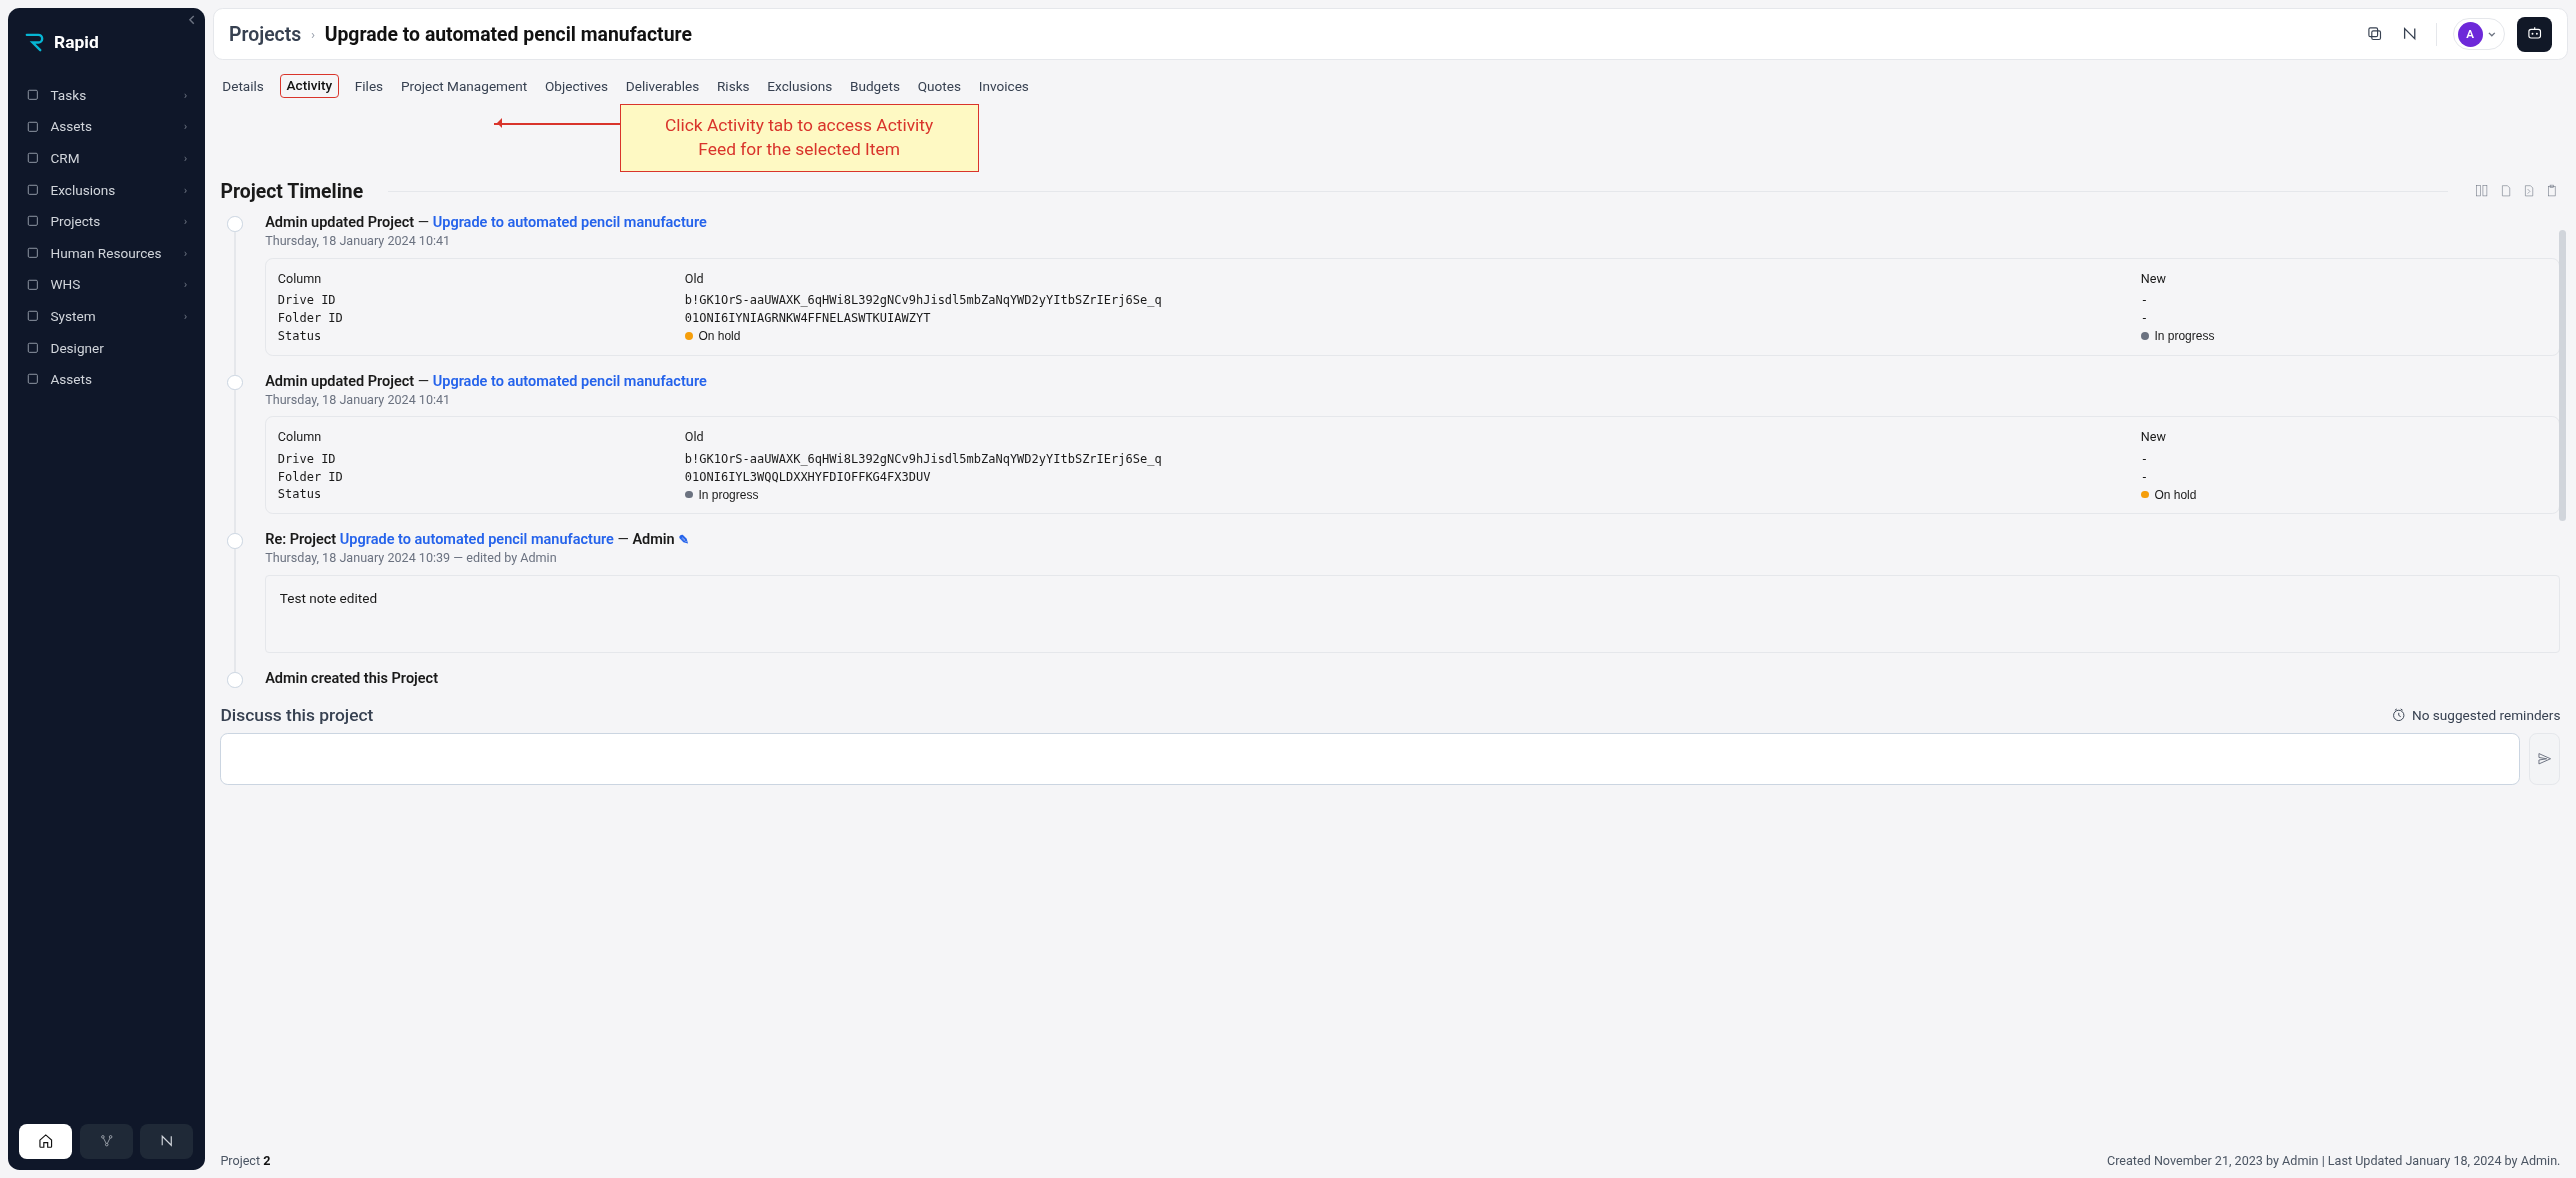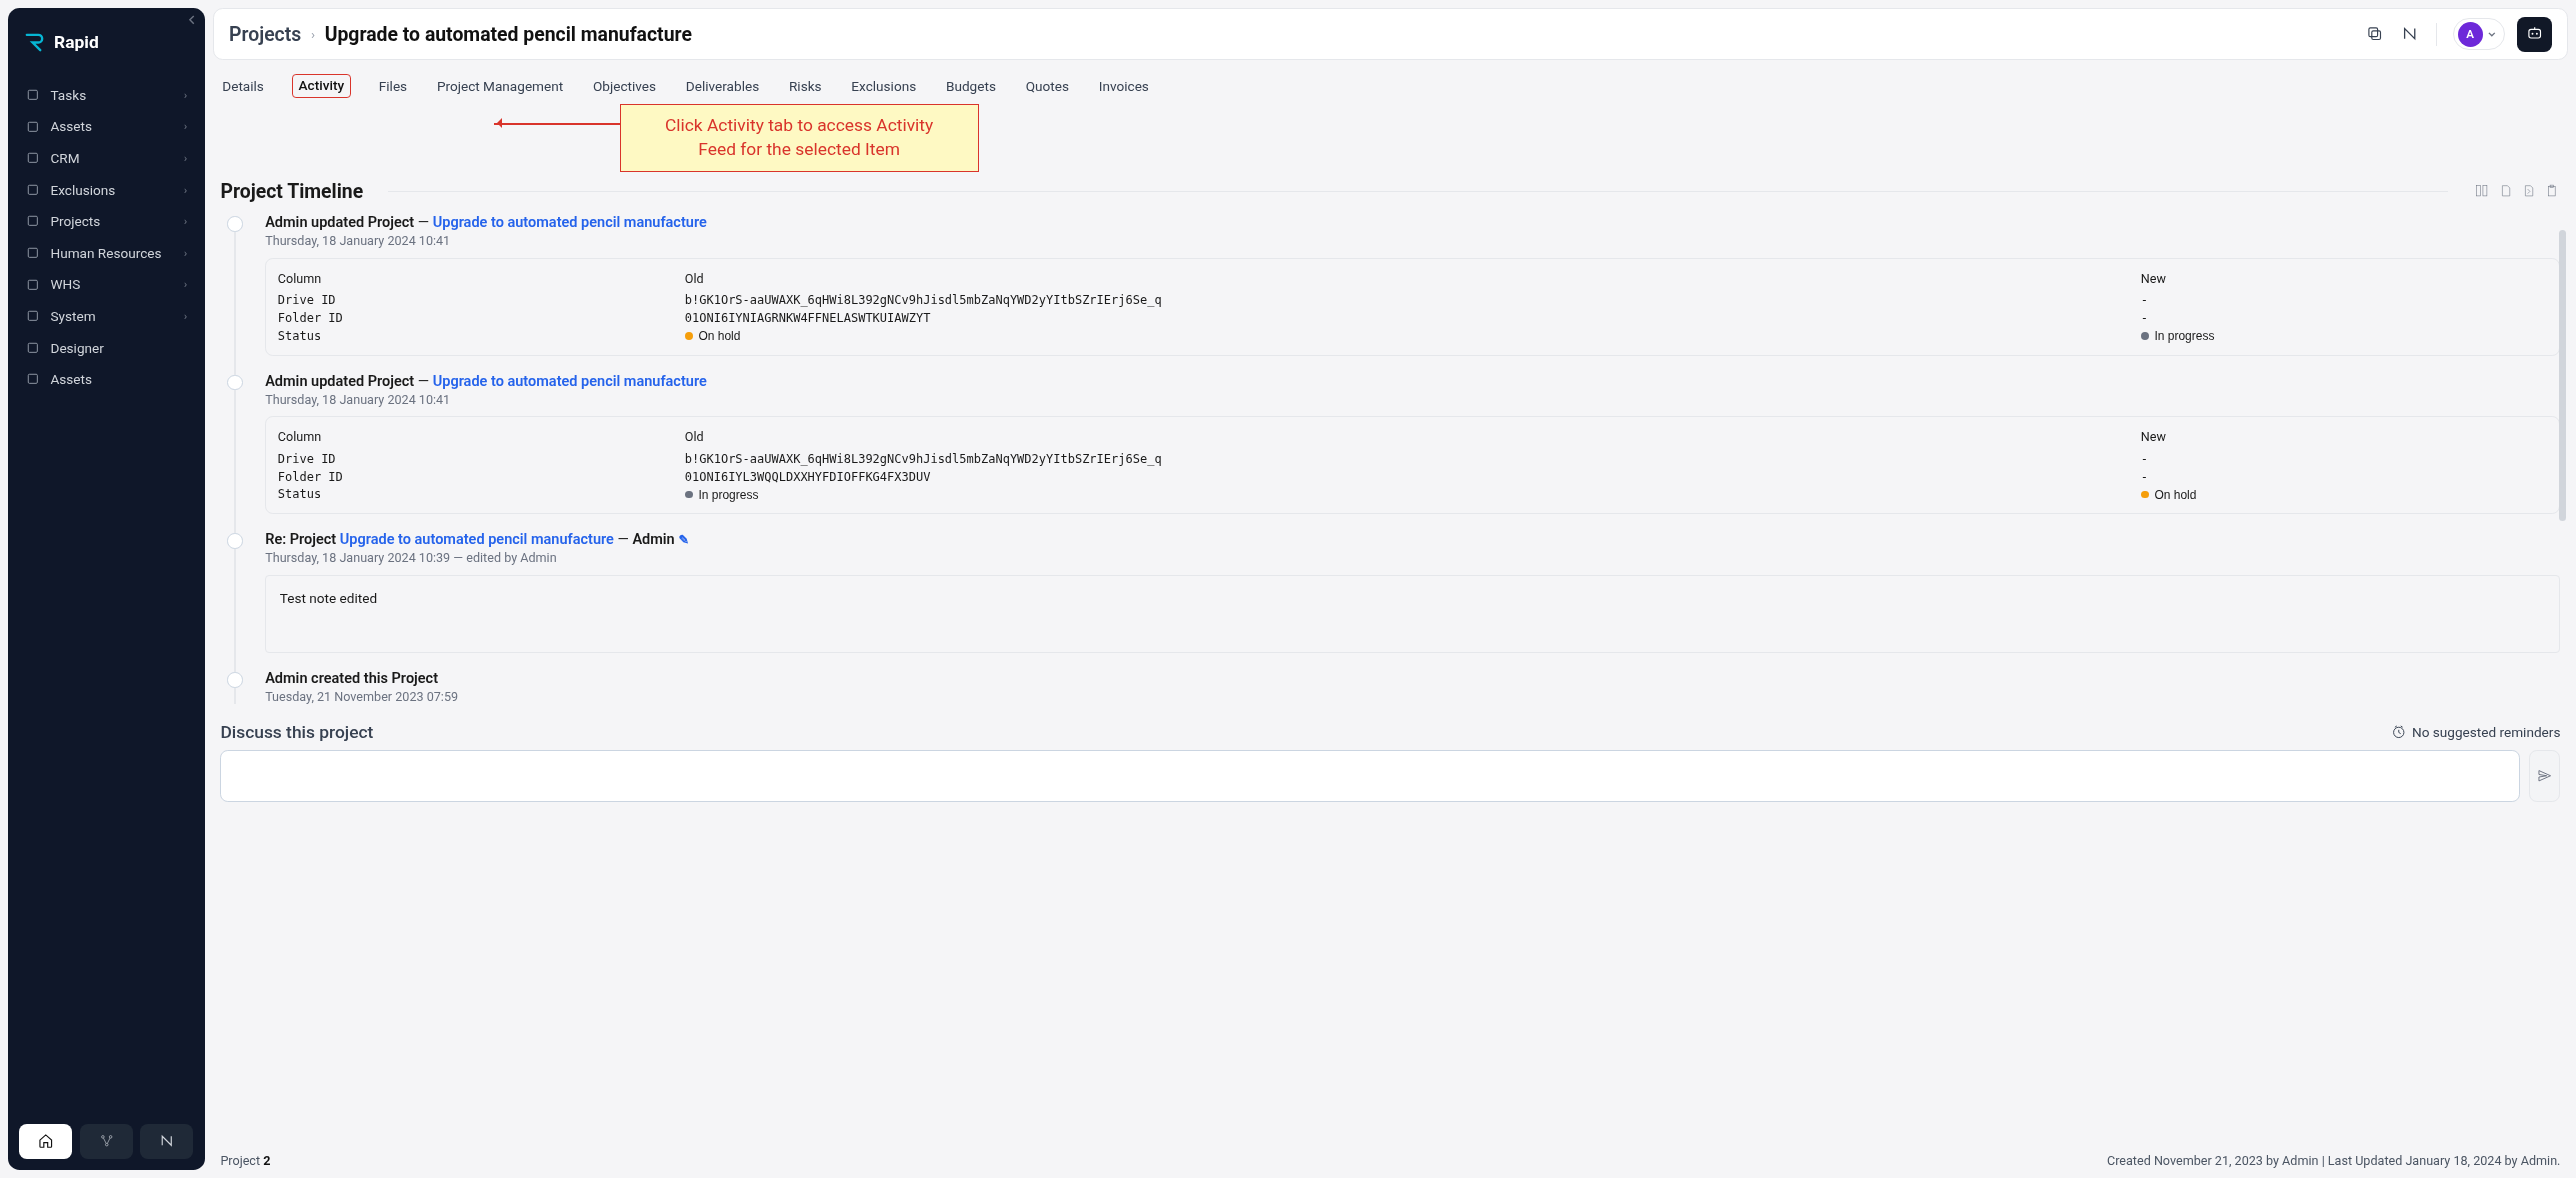--- a/index.html
+++ b/index.html
@@ -24,21 +24,21 @@
 .crumb { font-size:19.4px; font-weight:600; color:#374151; }
 .crumb-sep { color:#9ca3af; }
 .crumb-current { font-size:19.4px; font-weight:700; color:#111; }
 .topbar-actions { margin-left:auto; display:flex; align-items:center; gap:11.6px; }
 .top-icon { width:23px; height:23px; color:#374151; display:inline-flex; align-items:center; justify-content:center; cursor:pointer; }
 .divider-v { width:1px; height:23px; background:#e5e7eb; margin:0 3.9px; }
 .avatar { width:25px; height:25px; border-radius:50%; background:#6d28d9; color:#fff; display:flex; align-items:center; justify-content:center; font-size:11.6px; font-weight:600; }
 .avatar-drop { display:flex; align-items:center; gap:3.9px; border:1px solid #e5e7eb; padding:2.9px 7.8px 2.9px 3.9px; border-radius:19.4px; cursor:pointer; }
 .帮助 { background:#111827; color:#fff; width:35px; height:35px; border-radius:7.8px; display:flex; align-items:center; justify-content:center; cursor:pointer; }
 
-.tabs-row { display:flex; gap:26px; padding:13.6px 7.8px 0 7.8px; }
+.tabs-row { display:flex; gap:14px; padding:13.6px 7.8px 0 7.8px; }
 .tab { font-size:13.6px; color:#374151; padding:3.9px 1.9px; cursor:pointer; position:relative; }
 .tab.active { border:1.9px solid #d9342b; border-radius:3.9px; padding:1.9px 5.8px; color:#111; font-weight:500; }
 
 .annotation { position:relative; margin:5.8px 0 0 213px; }
 .anno-box { border:1.9px solid #d9342b; color:#d9342b; background:#fef9c3; padding:9.7px 17.4px; font-size:17.4px; text-align:center; line-height:1.35; width:359px; position:relative; left:194px; }
 .anno-arrow { position:absolute; left:68px; top:19.4px; width:145px; height:1.9px; background:#d9342b; }
 .anno-arrow::before { content:""; position:absolute; left:-1.9px; top:-4.8px; border:5.8px solid transparent; border-right-color:#d9342b; }
 
 .content { padding:0 7.8px 7.8px; overflow:auto; flex:1; }
 .section-title-row { display:flex; align-items:center; gap:25px; margin:7.8px 0 11.6px; }
@@ -356,21 +356,20 @@
           </div>
           <div class="tl-item">
             <span class="tl-dot"></span>
             <div class="tl-title"><span>Re: Project </span><a class="link">Upgrade to automated pencil manufacture</a><span class="sep"> — </span><span>Admin</span><span class="edit-icon">✎</span></div>
             <div class="tl-date">Thursday, 18 January 2024 10:39 — edited by Admin</div>
             <div class="note-box">Test note edited</div>
           </div>
           <div class="tl-item">
             <span class="tl-dot"></span>
             <div class="tl-title"><span>Admin created this Project</span></div>
-            <div class="tl-date">Tuesday, 21 November 2023 07:59</div>
           </div>
         </div>
 
       <div class="discuss-row">
         <span class="discuss-title">Discuss this project</span>
         <div class="reminders">
           <svg width="15.5" height="15.5" viewBox="0 0 24 24">
               <circle cx="12" cy="13" r="8" stroke="#374151" fill="none" stroke-width="1.5"></circle>
               <path d="M12 9v4l3 2M9 3l-3 2M15 3l3 2" stroke="#374151" fill="none" stroke-width="1.5"></path>
             </svg>

